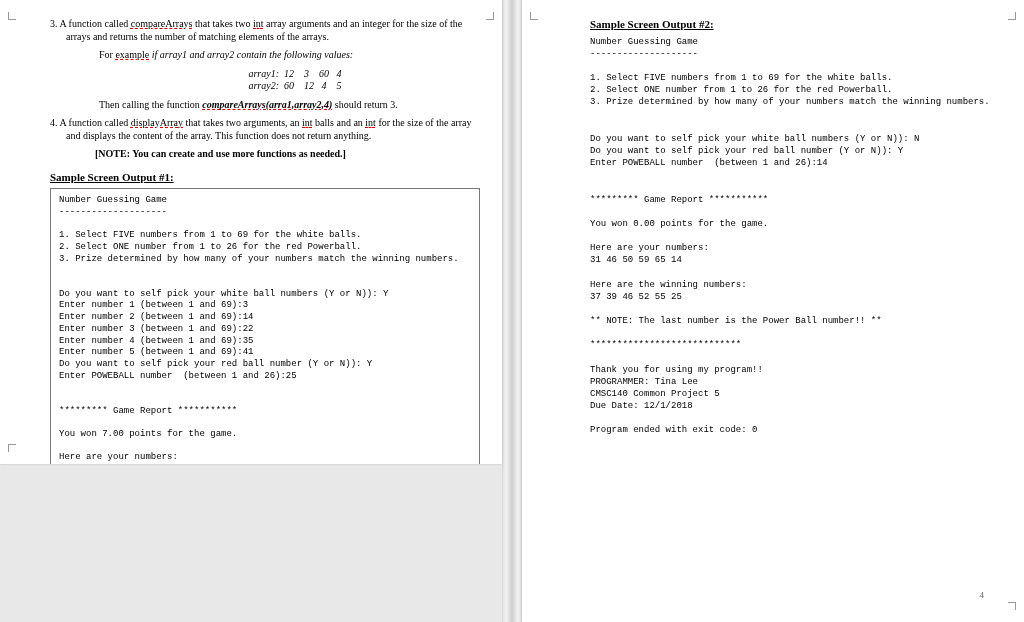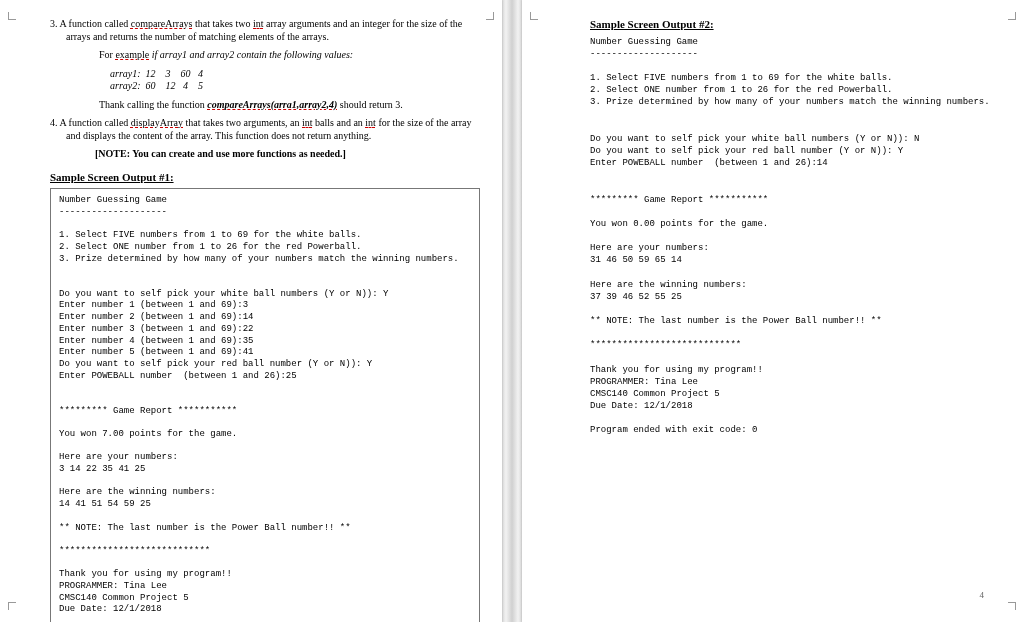--- a/index.html
+++ b/index.html
@@ -18,21 +18,21 @@
     background: #e8e8e8;
   }
   .page {
     background: #fff;
     position: relative;
     box-shadow: 0 0 2px rgba(0,0,0,0.2);
     overflow: hidden;
   }
   .page-left {
     width: 502px;
-    height: 622px;
+    height: 464px;
     margin-right: 0;
   }
   .page-right {
     width: 502px;
     height: 622px;
     margin-left: 0;
   }
   .gap {
     width: 20px;
     height: 622px;
@@ -141,25 +141,25 @@
     <div class="content-left">
 
       <p class="list-item">
         <span>3.  A function called </span><span class="underline-dashed">compareArrays</span><span> that takes two </span><span class="underline-dashed">int</span><span> array arguments and an integer for the size of the arrays and returns the number of matching elements of the arrays.</span>
       </p>
 
       <p class="para indent">
         <span>For </span><span class="underline-dashed">example</span><span class="italic"><span> if array1 and array2 contain the following values:</span></span>
       </p>
 
-      <p class="para italic mono-lines" style="margin-left:60px;">array1:  12    3    60   4
+      <p class="para italic mono-lines" style="margin-left:60px;text-align:center;">array1:  12    3    60   4
 array2:  60    12   4    5</p>
 
       <p class="para indent">
-        <span>Thank calling the function </span><span class="func-call underline-dashed">compareArrays(arra1,array2,4)</span><span> should return 3.</span>
+        <span>Then calling the function </span><span class="func-call underline-dashed">compareArrays(arra1,array2,4)</span><span> should return 3.</span>
       </p>
 
       <p class="list-item">
         <span>4.  A function called </span><span class="underline-dashed">displayArray</span><span> that takes two arguments, an </span><span class="underline-dashed">int</span><span> balls and an </span><span class="underline-dashed">int</span><span> for the size of the array and displays the content of the array. This function does not return anything.</span>
       </p>
 
       <p class="para bold">[NOTE: You can create and use more functions as needed.]</p>
 
       <p class="heading">Sample Screen Output #1:</p>
 

